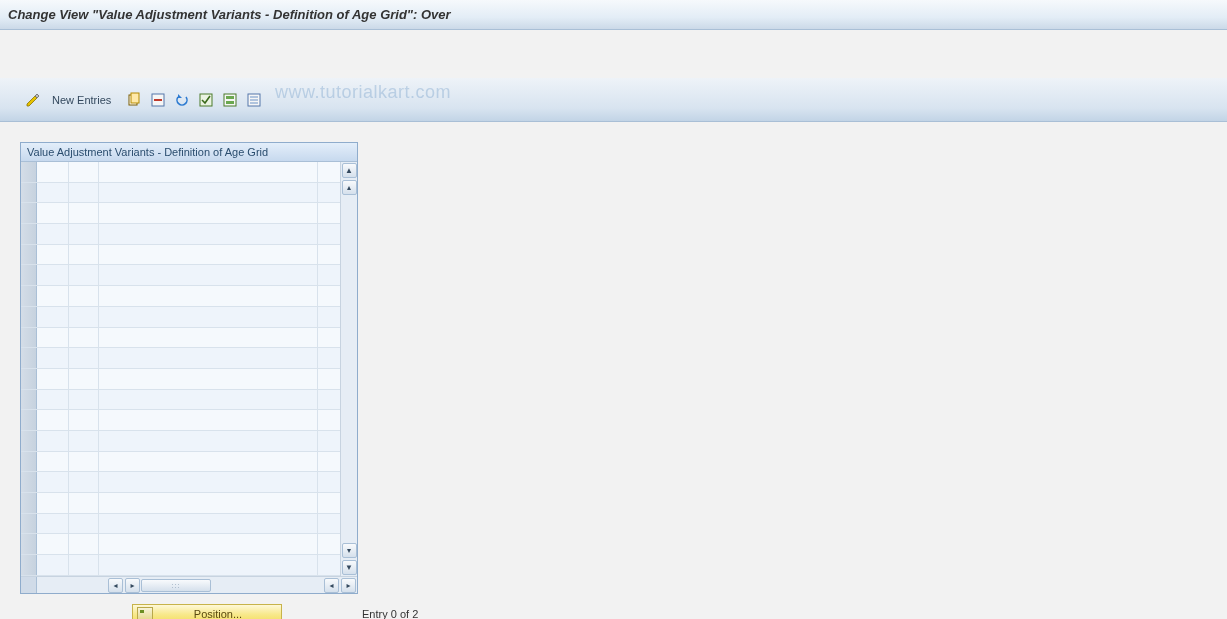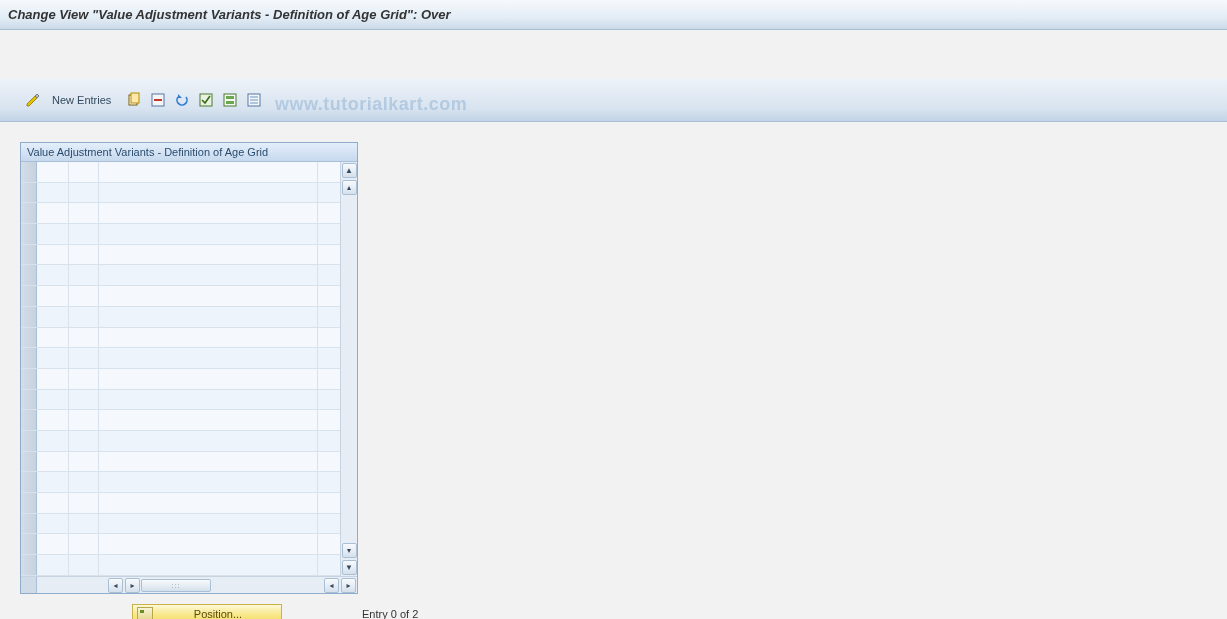--- a/index.html
+++ b/index.html
@@ -49,23 +49,23 @@
   .new-entries {
     color: #34495e;
     font-size: 11px;
     padding: 2px 6px;
     margin-right: 6px;
     cursor: default;
   }
   .watermark {
     position: absolute;
     left: 275px;
-    top: 16px;
+    top: 4px;
     font-size: 18px;
-    font-weight: bold;
+    font-weight: normal;
     color: rgba(60,120,180,0.25);
     letter-spacing: 0.5px;
     pointer-events: none;
   }
   .content {
     padding: 20px;
     position: relative;
     height: 511px;
   }
   .grid-panel {

